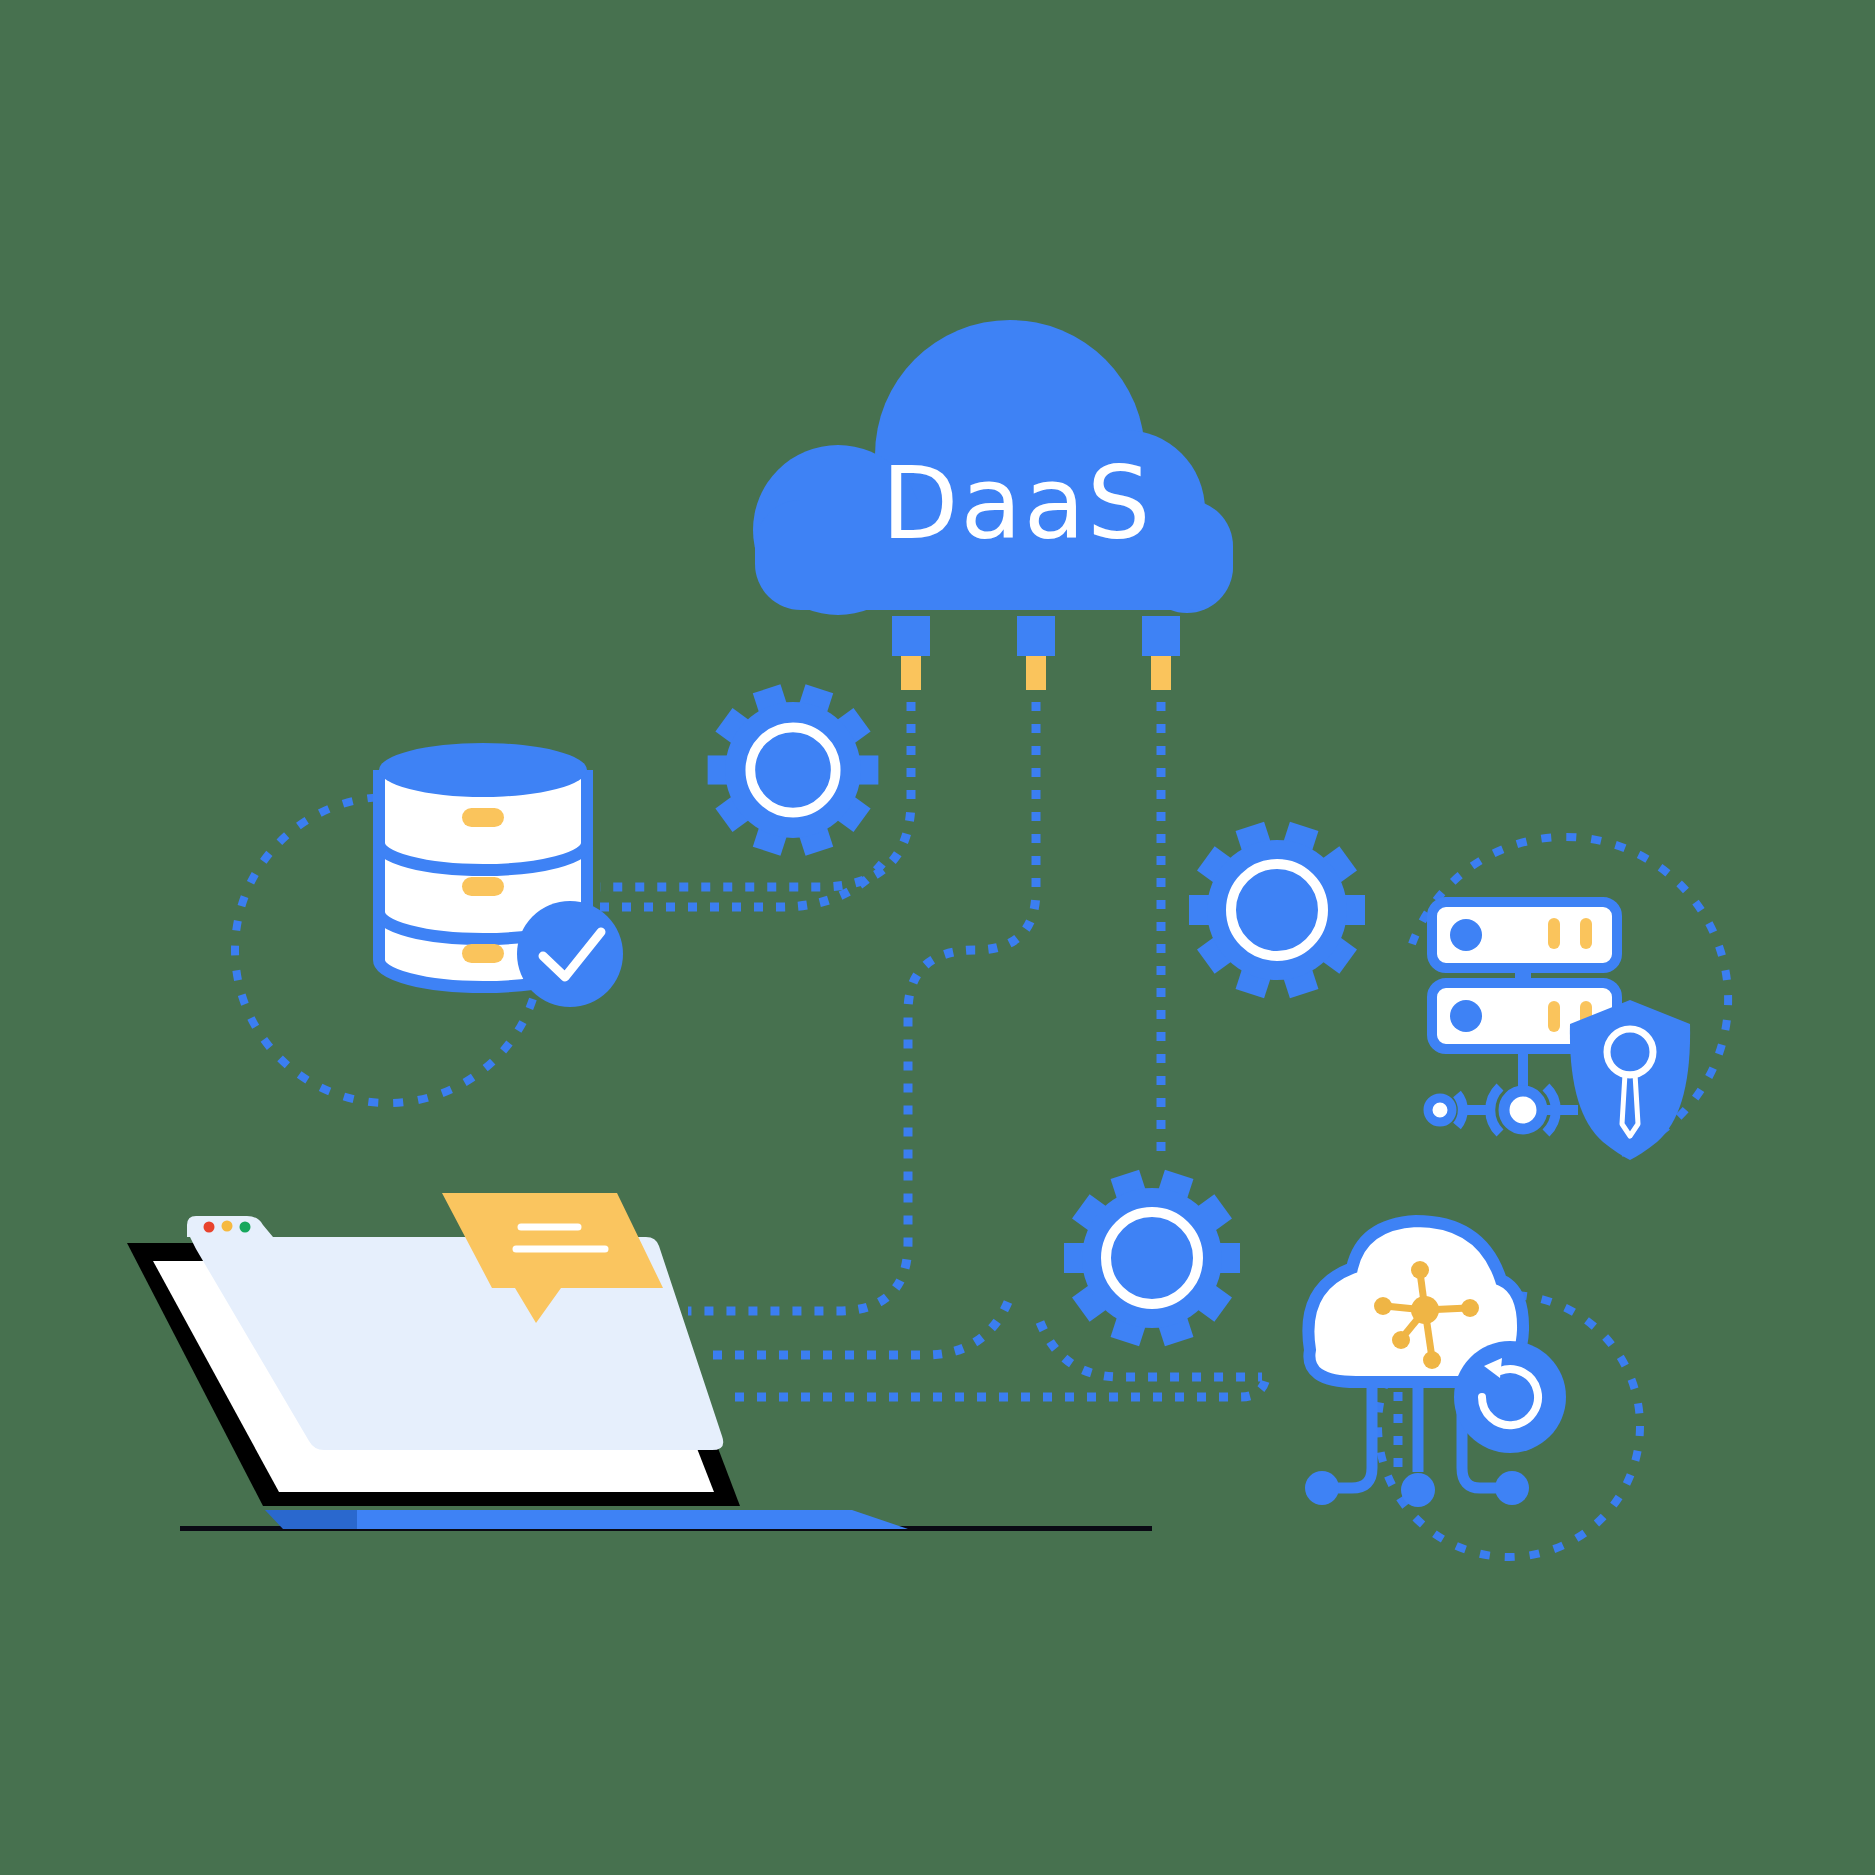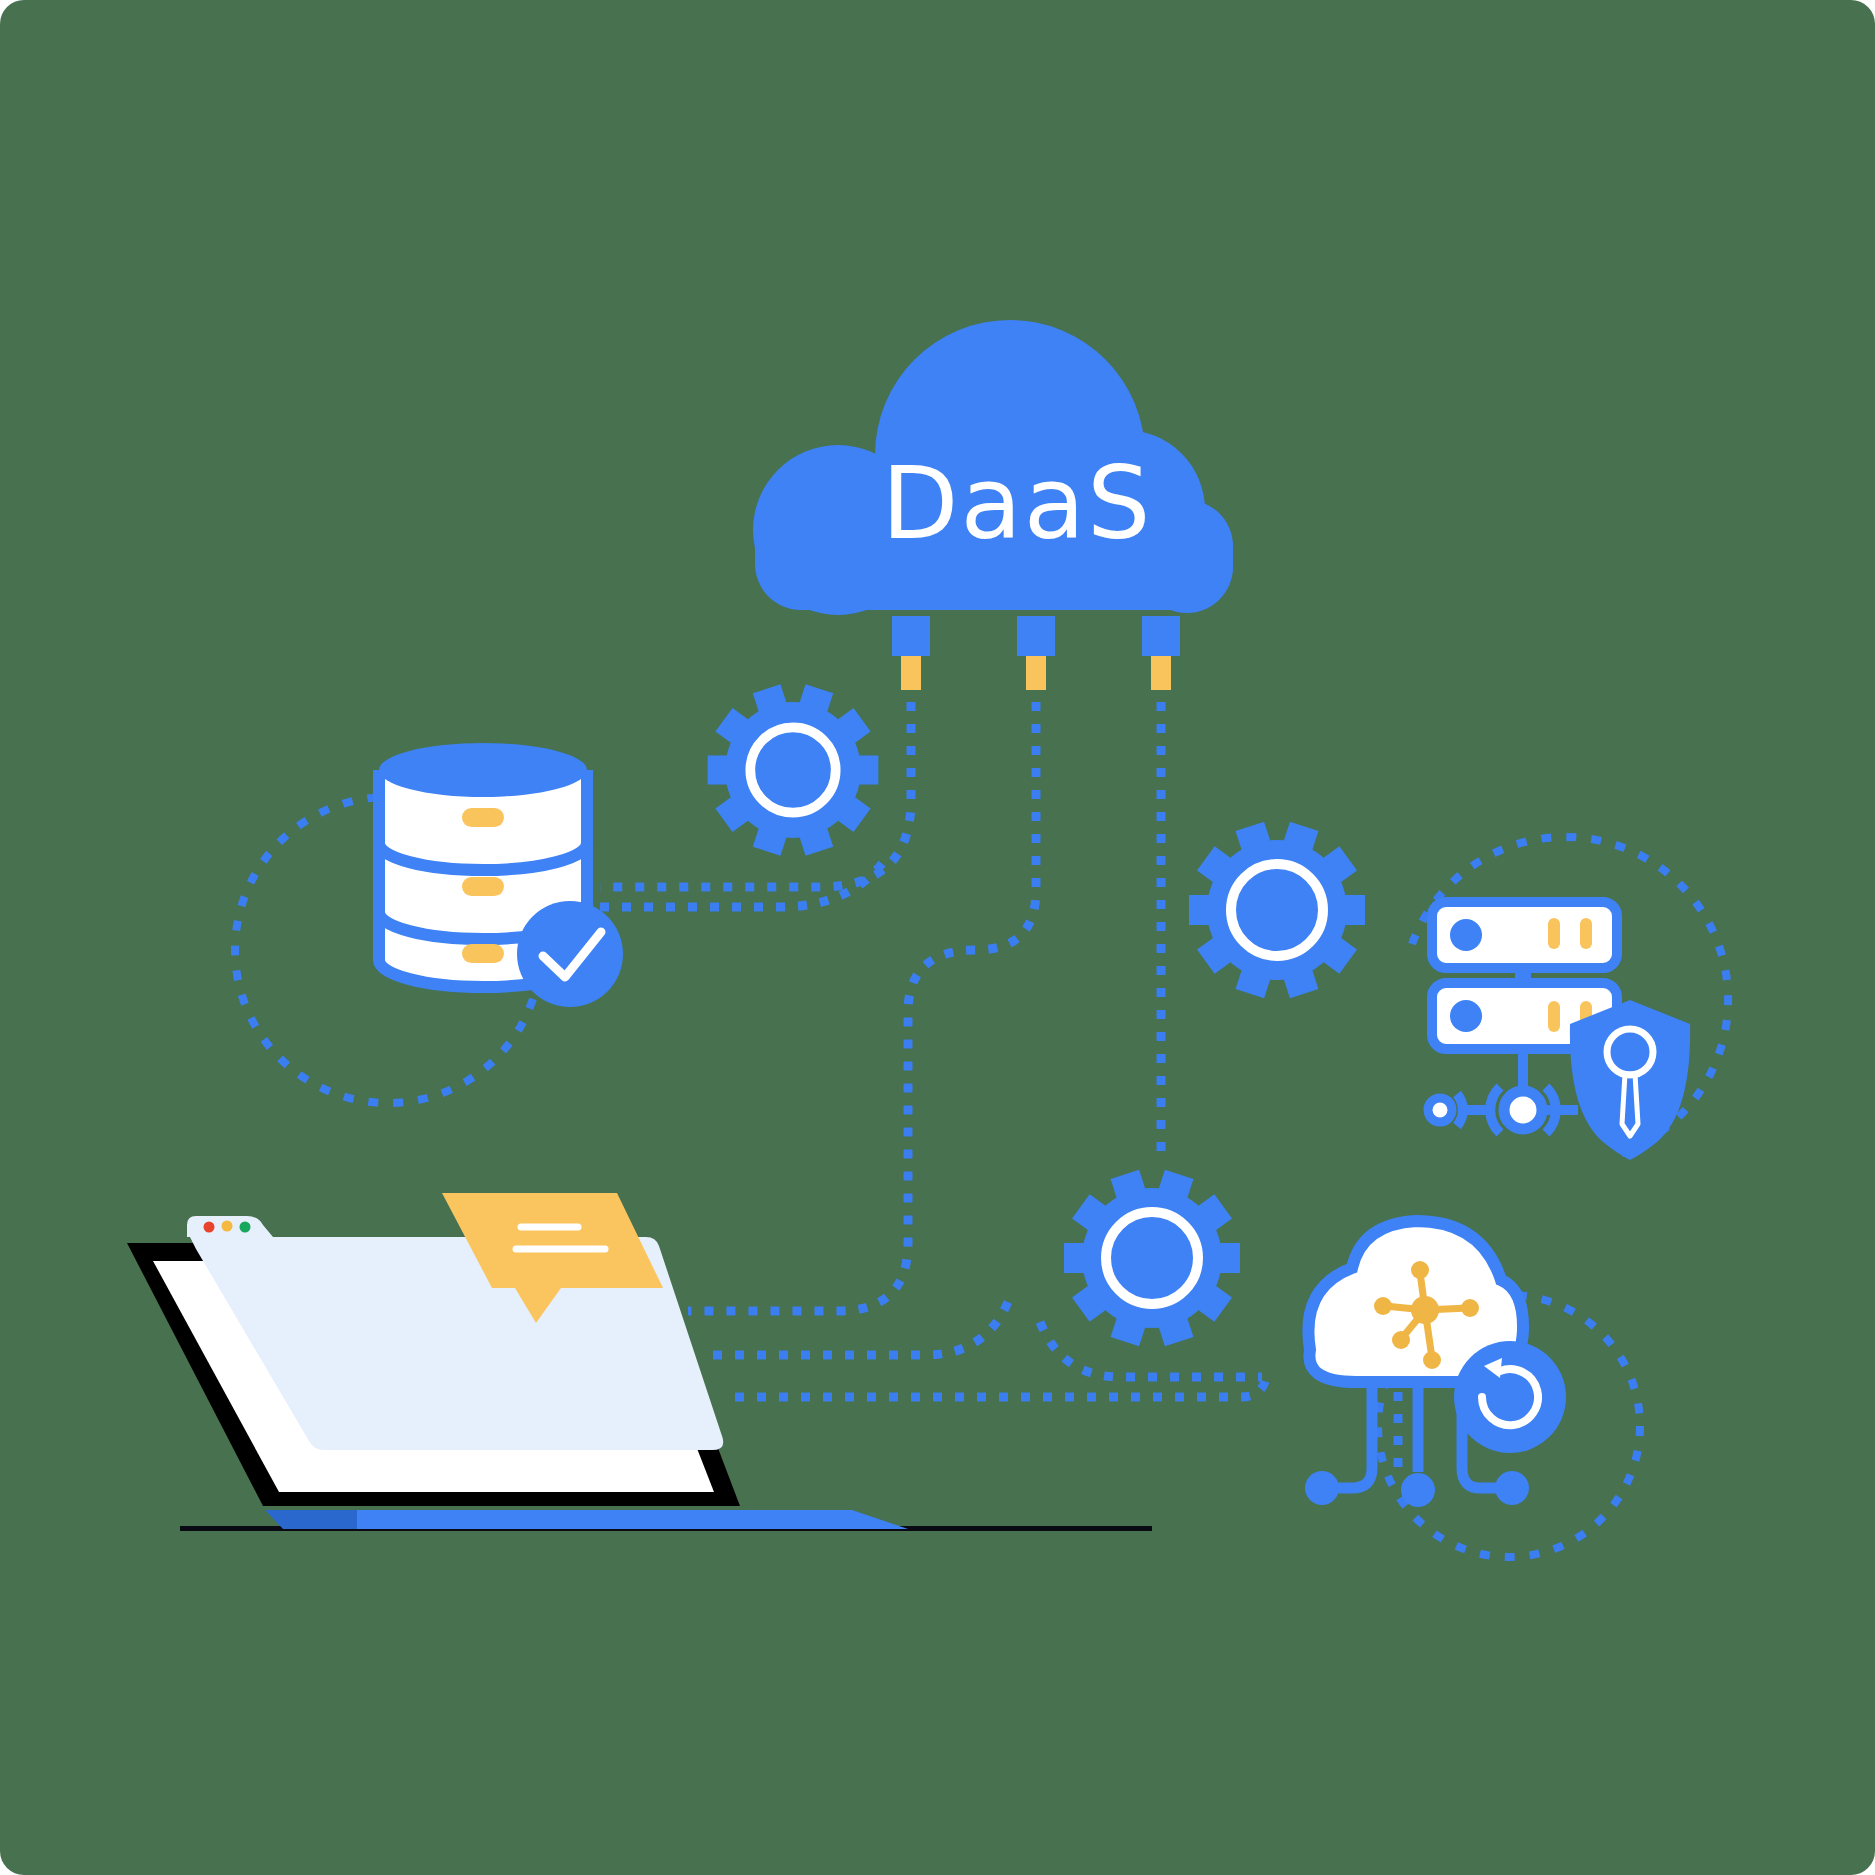--- a/index.html
+++ b/index.html
@@ -2,21 +2,20 @@
 <html><head>
 <meta charset="utf-8">
 <style>
   html,body{margin:0;padding:0;}
   .canvas{
     position:relative;
     width:1875px;height:1875px;
     background:#47714F;
     overflow:hidden;
     font-family:"DejaVu Sans","Liberation Sans",sans-serif;
-    border-radius:24px;
   }
   svg{position:absolute;top:0;left:0;}
   .daas-label{
     font-family:"DejaVu Sans","Liberation Sans",sans-serif;
     font-size:100px;
     fill:#ffffff;
     letter-spacing:2px;
   }
 </style>
 </head>

